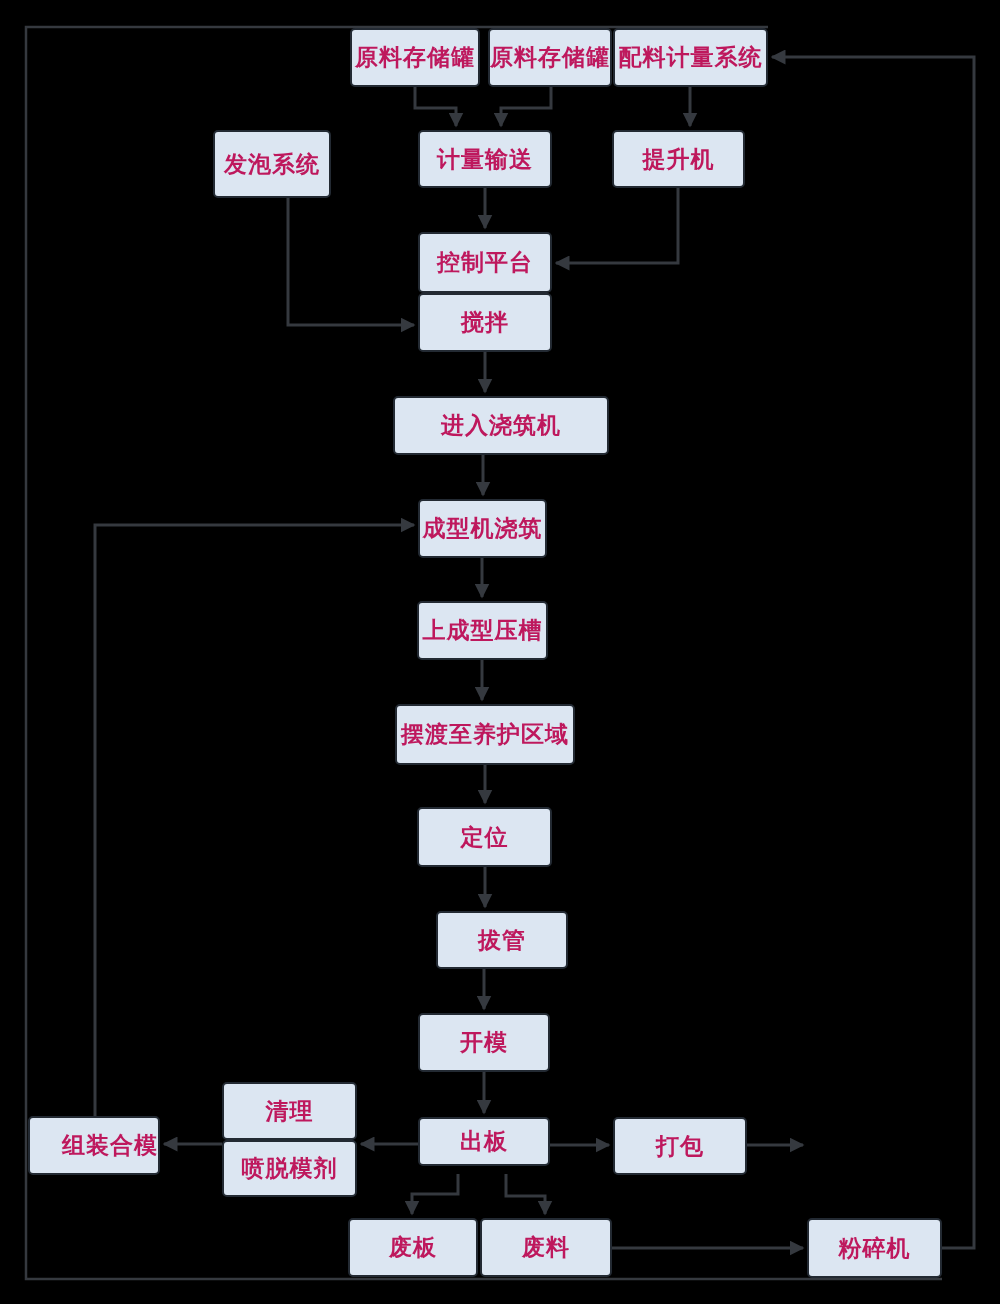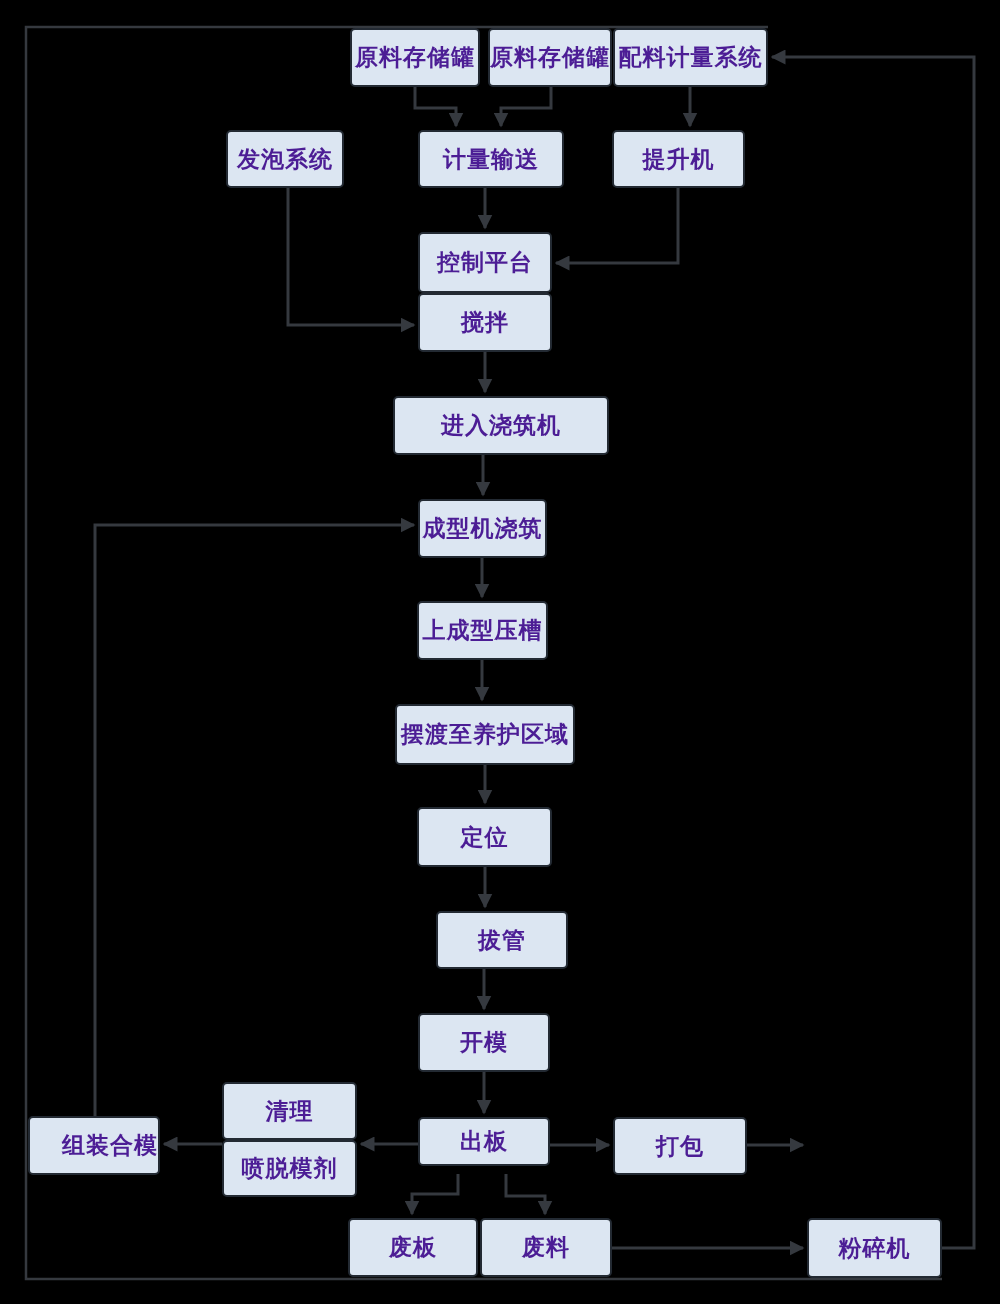--- a/index.html
+++ b/index.html
@@ -20,21 +20,21 @@
     left: 0;
     top: 0;
     z-index: 1;
   }
   .flow-node {
     position: absolute;
     box-sizing: border-box;
     background: #dce6f2;
     border: 2.5px solid #232a33;
     border-radius: 5px;
-    color: #4c1d95;
+    color: #be185d;
     font-weight: bold;
     font-size: 23px;
     letter-spacing: 1px;
     display: flex;
     align-items: center;
     justify-content: center;
     text-align: center;
     z-index: 2;
     white-space: nowrap;
   }
@@ -78,24 +78,24 @@
   </svg>
 <div class="flow-node" style="left: 350px; top: 28px; width: 130px; height: 59px;">
       <span>原料存储罐</span>
     </div>
     <div class="flow-node" style="left: 488px; top: 28px; width: 124px; height: 59px;">
       <span>原料存储罐</span>
     </div>
     <div class="flow-node" style="left: 613px; top: 28px; width: 155px; height: 59px;">
       <span>配料计量系统</span>
     </div>
-    <div class="flow-node" style="left: 226px; top: 130px; width: 118px; height: 58px; font-family: Liberation Serif, serif;">
+    <div class="flow-node" style="left: 213px; top: 130px; width: 118px; height: 68px; font-family: Liberation Serif, serif;">
       <span>发泡系统</span>
     </div>
-    <div class="flow-node" style="left: 418px; top: 130px; width: 146px; height: 58px;">
+    <div class="flow-node" style="left: 418px; top: 130px; width: 134px; height: 58px;">
       <span>计量输送</span>
     </div>
     <div class="flow-node" style="left: 612px; top: 130px; width: 133px; height: 58px; justify-content: center;">
       <span>提升机</span>
     </div>
     <div class="flow-node" style="left: 418px; top: 232px; width: 134px; height: 61px;">
       <span>控制平台</span>
     </div>
     <div class="flow-node" style="left: 418px; top: 293px; width: 134px; height: 59px;">
       <span>搅拌</span>

